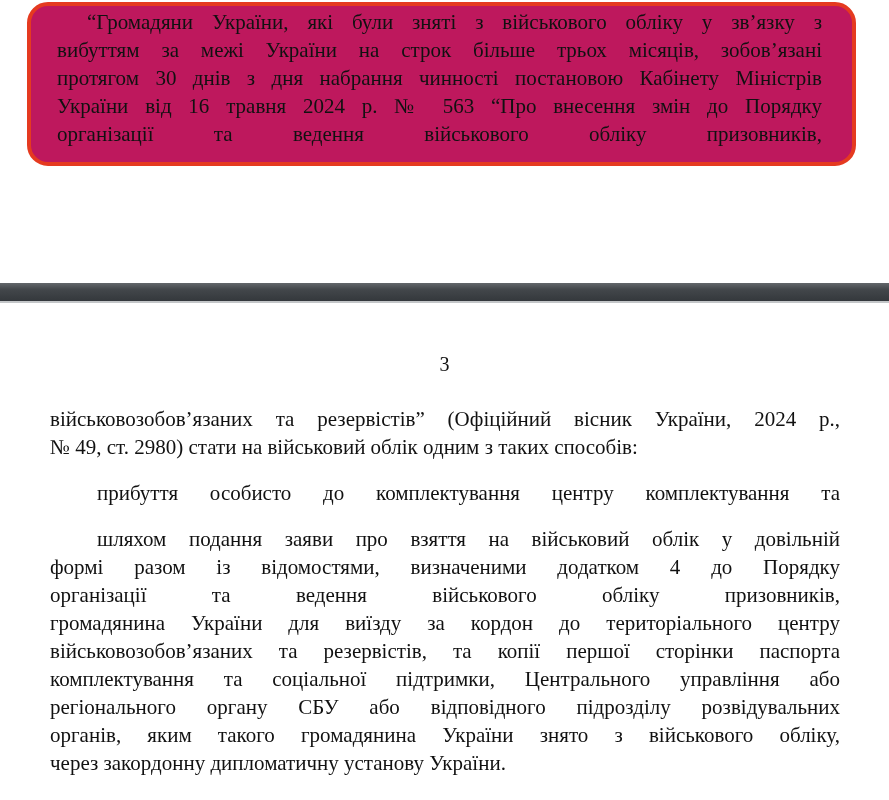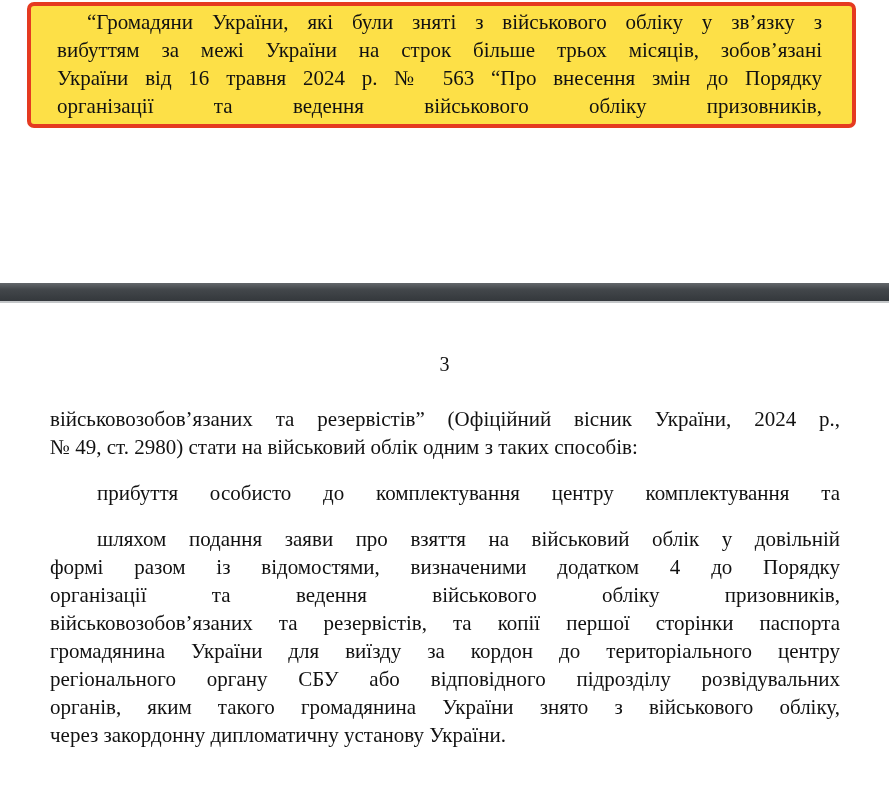--- a/index.html
+++ b/index.html
@@ -20,23 +20,23 @@
     background: #ffffff;
   }
   
   .page-top {
     height: 281px;
     background: #ffffff;
   }
   .highlight-box {
     margin: 2px 33px 0 27px;
     border: 4px solid #e53a20;
-    border-radius: 7px;
-    padding: 2px 30px 4px 26px;
-    background: #fde047;
+    border-radius: 21px;
+    padding: 2px 30px 14px 26px;
+    background: #be185d;
   }
   
   .page-separator {
     height: 18px;
     background: linear-gradient(180deg, #63676b 0%, #43474b 35%, #34383c 100%);
     border-bottom: 2px solid #c3c6c8;
   }
   
   .page-bottom {
     padding-top: 51px;
@@ -73,20 +73,21 @@
 </style>
 </head>
 <body>
 
 <div class="document">
 
   <div class="page-top">
     <div class="highlight-box">
       <div class="line just indent-box">“Громадяни України, які були зняті з військового обліку у зв’язку з</div>
       <div class="line just">вибуттям за межі України на строк більше трьох місяців, зобов’язані</div>
+      <div class="line just">протягом 30 днів з дня набрання чинності постановою Кабінету Міністрів</div>
       <div class="line just">України від 16 травня 2024 р. № 563 “Про внесення змін до Порядку</div>
       <div class="line just">організації та ведення військового обліку призовників,</div>
     </div>
   </div>
 
   <div class="page-separator"></div>
 
   <div class="page-bottom">
     <div class="page-number">3</div>
 
@@ -98,22 +99,23 @@
       </div>
 
       <div class="para">
         <div class="line just indent-body">прибуття особисто до комплектування центру комплектування та</div>
       </div>
 
       <div class="para">
         <div class="line just indent-body">шляхом подання заяви про взяття на військовий облік у довільній</div>
         <div class="line just">формі разом із відомостями, визначеними додатком 4 до Порядку</div>
         <div class="line just">організації та ведення військового обліку призовників,</div>
+        <div class="line just">громадянина України для виїзду за кордон до територіального центру</div>
         <div class="line just">військовозобов’язаних та резервістів, та копії першої сторінки паспорта</div>
-        <div class="line just">громадянина України для виїзду за кордон до територіального центру</div>
+        <div class="line just">комплектування та соціальної підтримки, Центрального управління або</div>
         <div class="line just">регіонального органу СБУ або відповідного підрозділу розвідувальних</div>
         <div class="line just">органів, яким такого громадянина України знято з військового обліку,</div>
         <div class="line">через закордонну дипломатичну установу України.</div>
       </div>
 
     </div>
   </div>
 
 </div>
 

